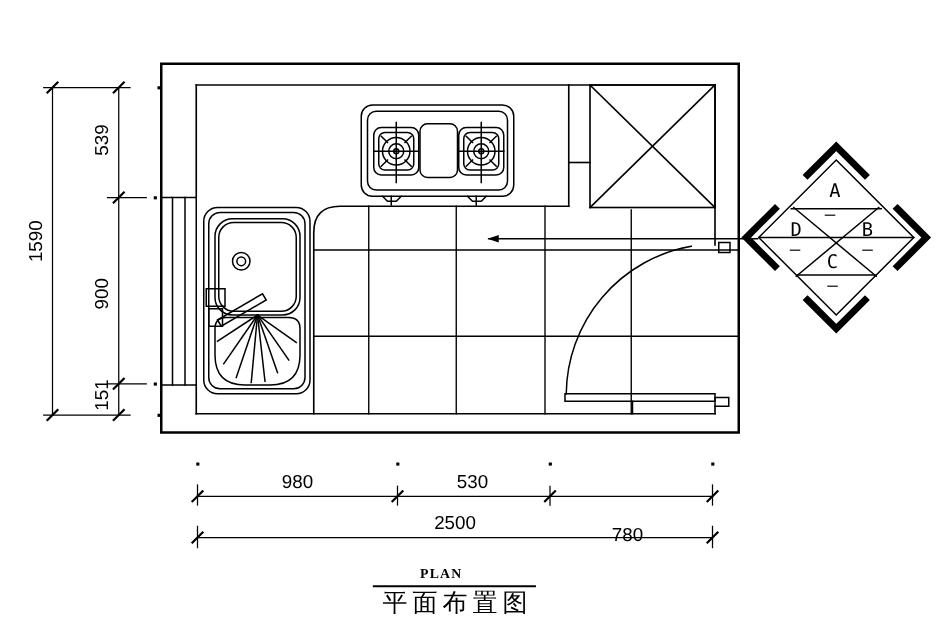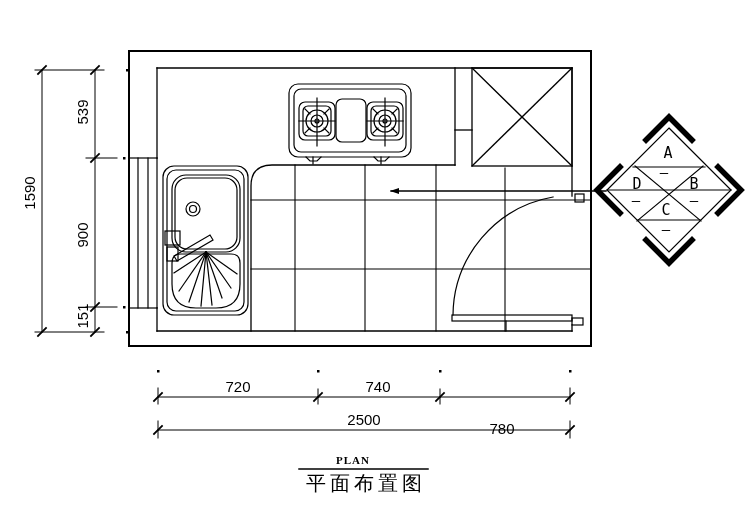--- a/index.html
+++ b/index.html
@@ -206,22 +206,22 @@
     </g>
 
     <line x1="299" y1="469" x2="428" y2="469" stroke-width="1.5"></line>
   </svg>
 
   <div class="txt vert" style="left:29px;top:193px;">1590</div>
   <div class="txt vert" style="left:82px;top:112px;">539</div>
   <div class="txt vert" style="left:82px;top:235px;">900</div>
   <div class="txt vert" style="left:82px;top:316px;">151</div>
 
-  <div class="txt" style="left:238px;top:386px;">720</div>
-  <div class="txt" style="left:378px;top:386px;">740</div>
+  <div class="txt" style="left:238px;top:386px;">980</div>
+  <div class="txt" style="left:378px;top:386px;">530</div>
   <div class="txt" style="left:502px;top:386px;margin-top:42px;">780</div>
   <div class="txt" style="left:364px;top:419px;">2500</div>
 
   <div id="title-en" class="txt" style="left:353px;top:460px;">PLAN</div>
   <div id="title-zh" class="txt" style="left:366px;top:483px;">平面布置图</div>
 
   <div class="txt marker" style="left:668px;top:153px;">A</div>
   <div class="txt marker" style="left:694px;top:184px;">B</div>
   <div class="txt marker" style="left:666px;top:210px;">C</div>
   <div class="txt marker" style="left:637px;top:184px;">D</div>

